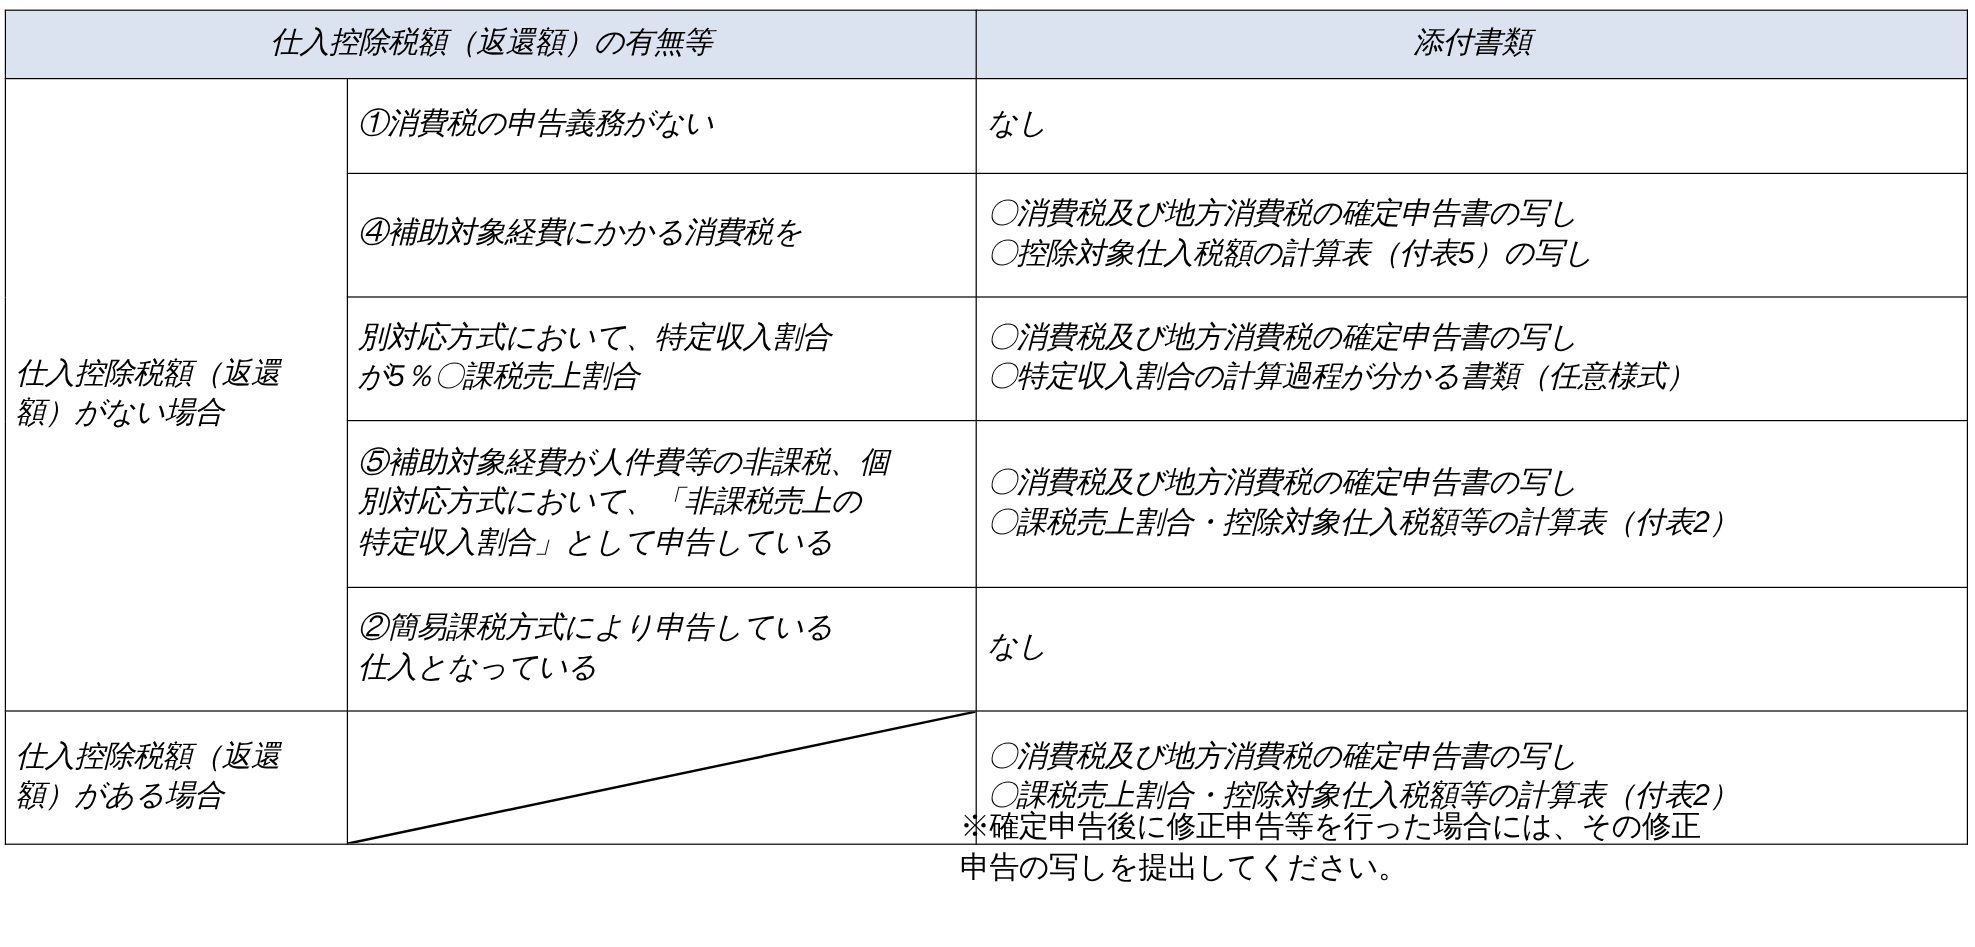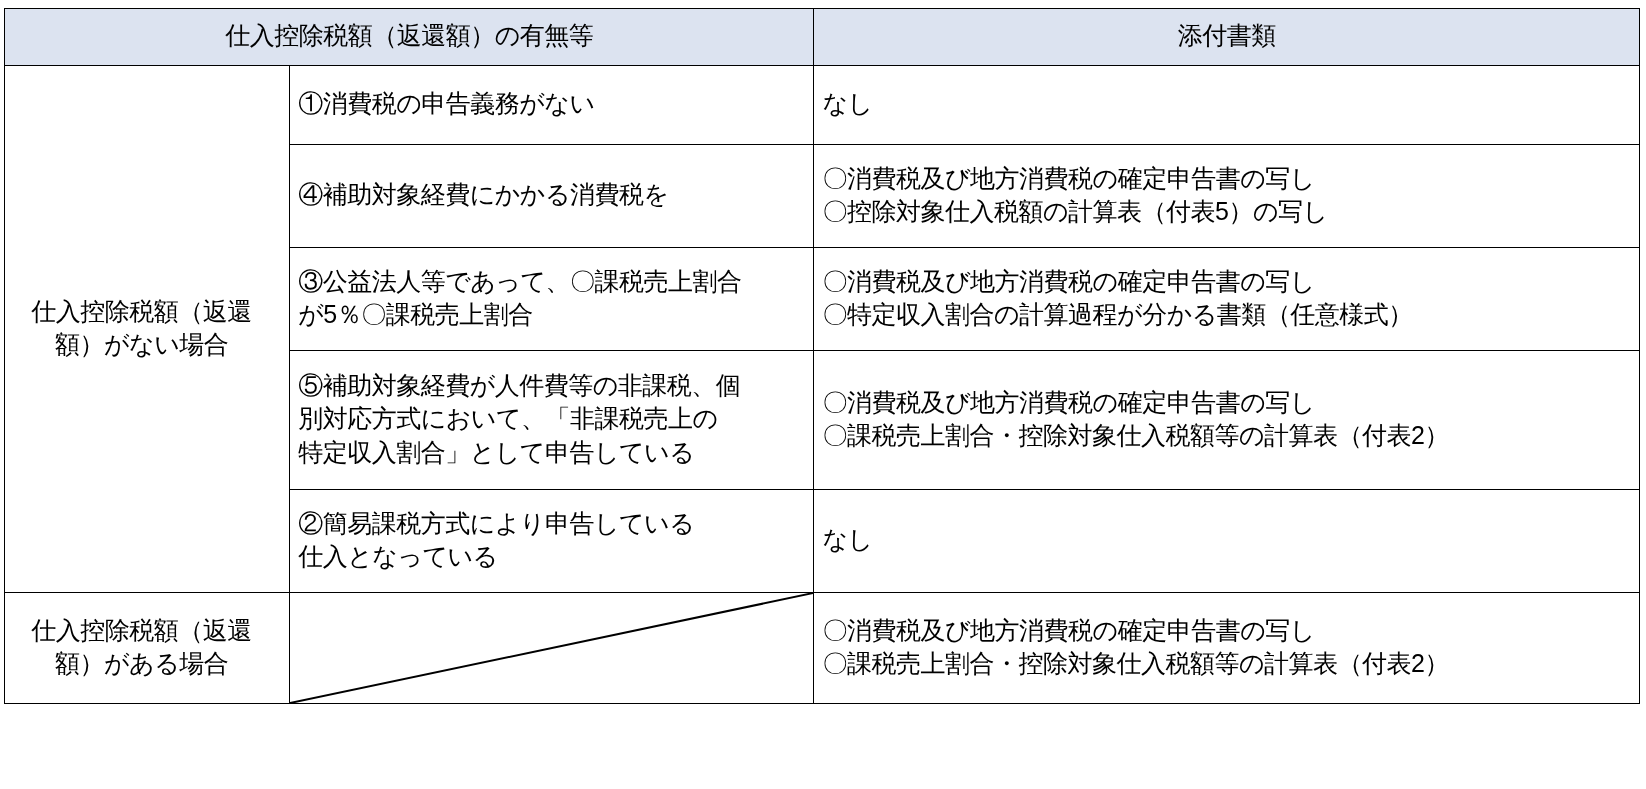--- a/index.html
+++ b/index.html
@@ -20,20 +20,21 @@
     height: 789px;
     box-sizing: border-box;
   }
   table.tax-table {
     position: absolute;
     left: 4px;
     top: 8px;
     width: 1636px;
     border-collapse: collapse;
     table-layout: fixed;
+    font-style: italic;
   }
   table.tax-table td {
     border: 1px solid #000000;
     vertical-align: middle;
     padding: 6px 19px 8px 8px;
     font-size: 25px;
     line-height: 1.34;
     letter-spacing: -0.5px;
   }
   .hdr {
@@ -45,21 +46,20 @@
   }
   .col-a { width: 285px; }
   .col-b { width: 524px; }
   .col-c { width: 825px; }
 
   .cond-cell {
     vertical-align: middle;
   }
   .cat-cell {
     vertical-align: middle;
-    text-align: center;
   }
   .doc-cell {
     vertical-align: middle;
   }
   .line { display: block; }
 
   
   .diag {
     position: relative;
     padding: 0 !important;
@@ -125,21 +125,21 @@
           <span class="line">④補助対象経費にかかる消費税を</span>
         </td>
         <td class="doc-cell">
           <span class="line">〇消費税及び地方消費税の確定申告書の写し</span>
           <span class="line">〇控除対象仕入税額の計算表（付表5）の写し</span>
         </td>
       </tr>
 
       <tr class="row-3">
         <td class="cond-cell">
-          <span class="line">③公益法人等であって、〇課税売上割合</span>
+          <span class="line">別対応方式において、特定収入割合</span>
           <span class="line">が5％〇課税売上割合</span>
         </td>
         <td class="doc-cell">
           <span class="line">〇消費税及び地方消費税の確定申告書の写し</span>
           <span class="line">〇特定収入割合の計算過程が分かる書類（任意様式）</span>
         </td>
       </tr>
 
       <tr class="row-4">
         <td class="cond-cell">
@@ -174,14 +174,18 @@
           </svg>
         </td>
         <td class="doc-cell">
           <span class="line">〇消費税及び地方消費税の確定申告書の写し</span>
           <span class="line">〇課税売上割合・控除対象仕入税額等の計算表（付表2）</span>
         </td>
       </tr>
     </tbody>
   </table>
 
+  <div class="note">
+    <span class="line">※確定申告後に修正申告等を行った場合には、その修正</span>
+    <span class="line">申告の写しを提出してください。</span>
+  </div>
 
 </div>
 
 </body></html>

